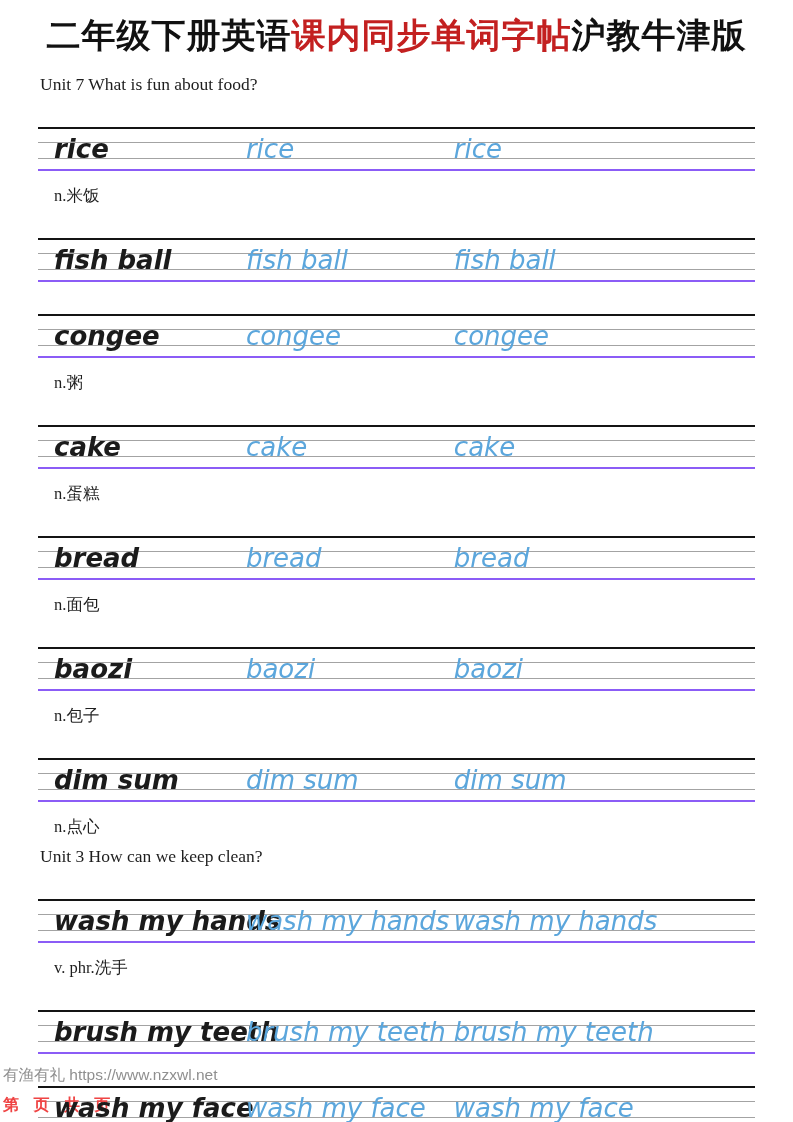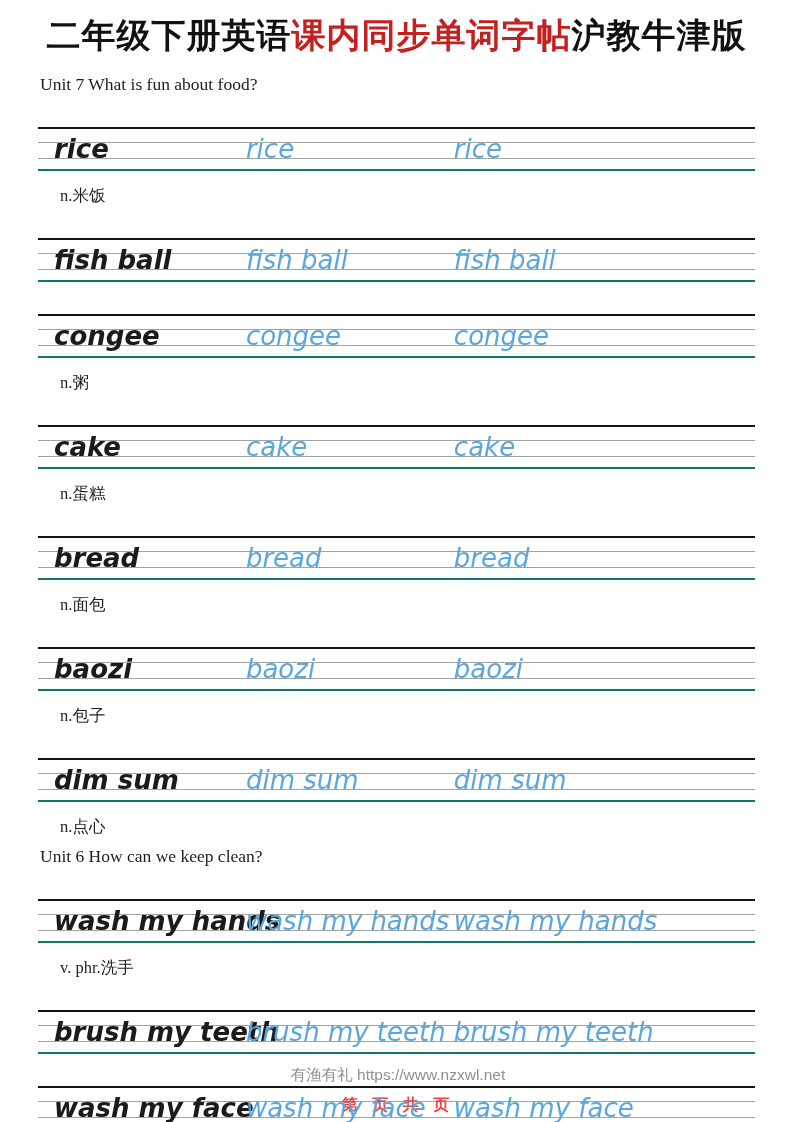--- a/index.html
+++ b/index.html
@@ -34,21 +34,21 @@
     font-weight: 400;
     color: #1d1d1d;
   }
   .unit-heading.second { margin-top: 1px; }
 
   
   .grid4 {
     position: relative;
     height: 40px;
     border-top: 2px solid #141414;
-    border-bottom: 2px solid #0f766e;
+    border-bottom: 2px solid #8b5cf6;
     margin-top: 32px;
   }
   .grid4::before, .grid4::after {
     content: "";
     position: absolute; left: 0; right: 0;
     height: 1px; background: #a3a3a3;
   }
   .grid4::before { top: 13px; }
   .grid4::after  { top: 29px; }
 
@@ -62,31 +62,31 @@
     line-height: 40px;
     white-space: nowrap;
   }
   .word.sample { left: 16px; color: #1b1b1b; font-weight: 600; }
   .word.trace  { color: #5ba6dc; font-weight: 400; }
   .word.trace.c1 { left: 29%; }
   .word.trace.c2 { left: 58%; }
 
   
   .annotation {
-    margin: 14px 0 8px 22px;
+    margin: 14px 0 8px 16px;
     font-size: 16.5px;
     line-height: 21px;
     color: #1f1f1f;
   }
 
   
   .footer {
     position: absolute;
     left: 3px; right: 0; bottom: 7px;
-    text-align: center;
+    text-align: left;
   }
   .footer .site {
     font-family: "Liberation Sans", "DejaVu Sans", sans-serif;
     font-size: 15.5px;
     line-height: 22px;
     color: #8f8f8f;
     margin-bottom: 9px;
   }
   .footer .page-label {
     font-family: "Liberation Sans", "DejaVu Sans", sans-serif;
@@ -161,21 +161,21 @@
 
   <div class="entry">
     <div class="grid4">
       <span class="word sample">dim sum</span>
       <span class="word trace c1">dim sum</span>
       <span class="word trace c2">dim sum</span>
     </div>
     <div class="annotation">n.点心</div>
   </div>
 
-  <h2 class="unit-heading second">Unit 6 How can we keep clean?</h2>
+  <h2 class="unit-heading second">Unit 3 How can we keep clean?</h2>
 
   <div class="entry">
     <div class="grid4">
       <span class="word sample">wash my hands</span>
       <span class="word trace c1">wash my hands</span>
       <span class="word trace c2">wash my hands</span>
     </div>
     <div class="annotation">v. phr.洗手</div>
   </div>
 

